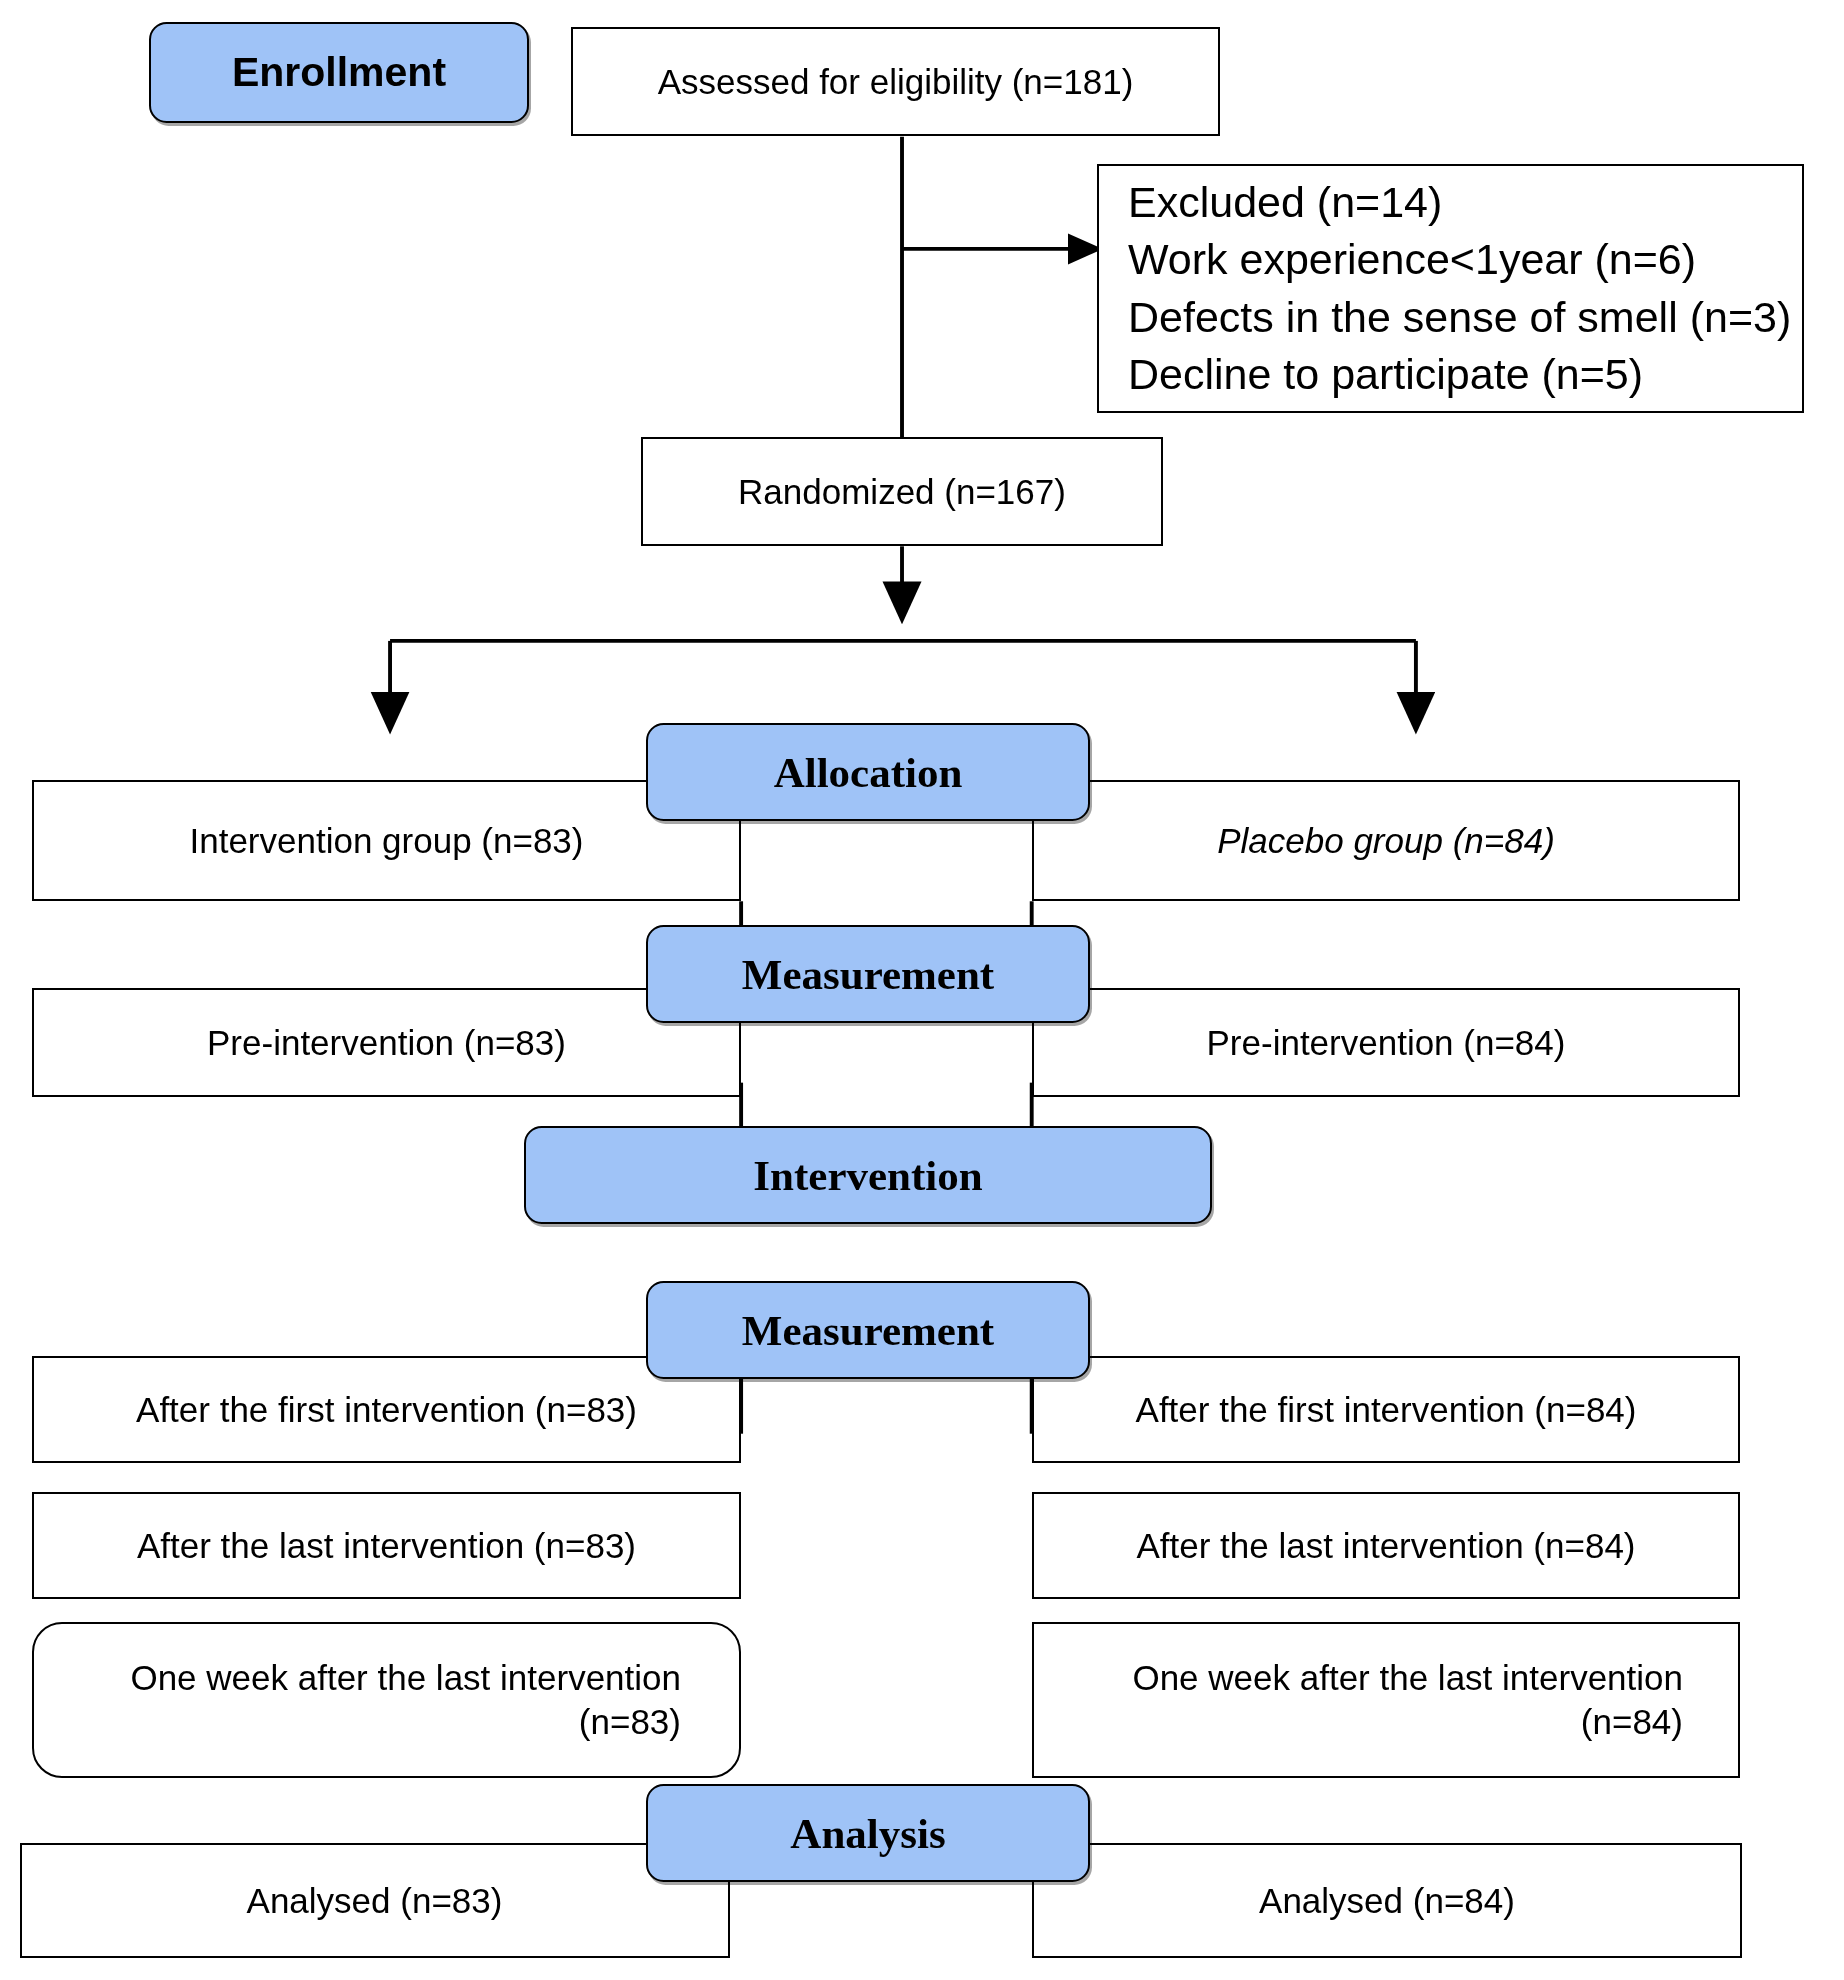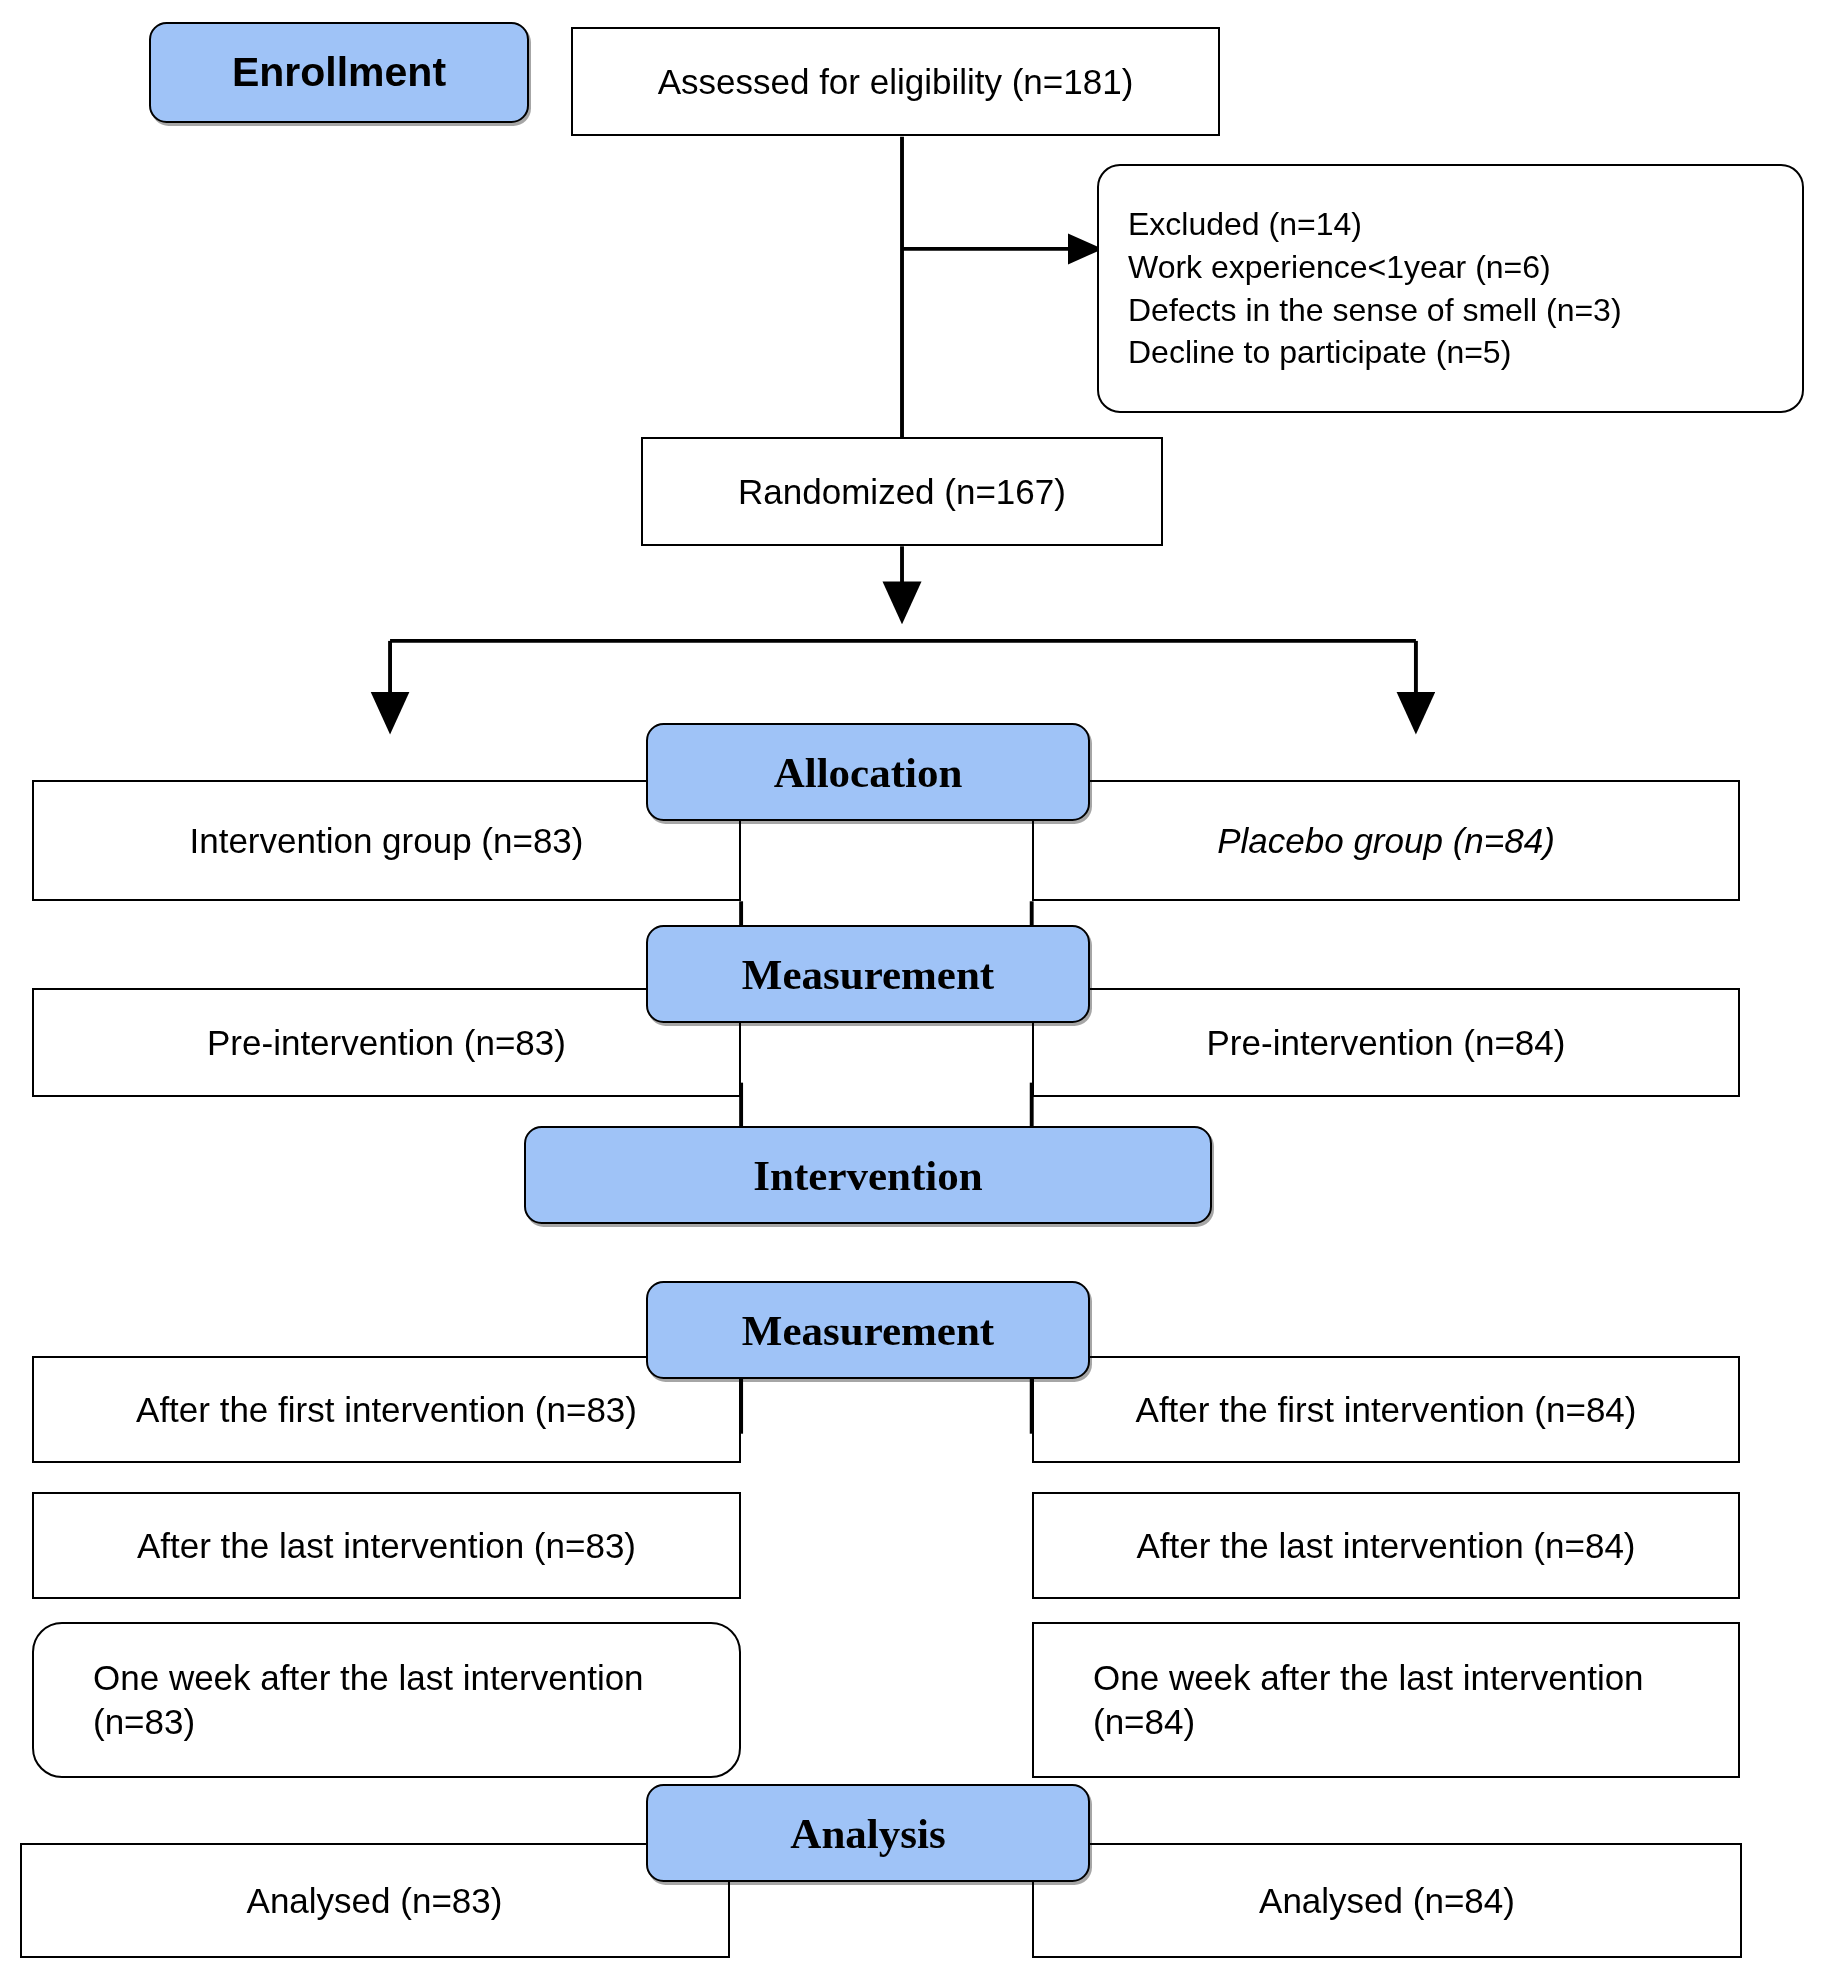--- a/index.html
+++ b/index.html
@@ -23,21 +23,21 @@
     top: 0;
     width: 1844px;
     height: 1981px;
   }
   .node {
     position: absolute;
     box-sizing: border-box;
     display: flex;
     align-items: center;
     justify-content: center;
-    text-align: left;
+    text-align: right;
   }
   .white-box {
     background: #ffffff;
     border: 2.9px solid #000000;
     font-size: 35px;
     color: #000000;
     font-family: "Liberation Sans", sans-serif;
     line-height: 1.25;
     padding: 3.9px 9.8px;
     z-index: 5;
@@ -57,24 +57,23 @@
     color: #000000;
     z-index: 20;
     box-shadow: 2px 2.9px 0px rgba(0,0,0,0.35);
   }
   .banner.enrollment {
     font-family: "Liberation Sans", sans-serif;
     font-weight: bold;
     font-size: 41px;
   }
   .excluded-list {
-    font-size: 32px;
+    font-size: 43px;
     line-height: 1.33;
     white-space: pre-line;
-    border-radius: 23px;
   }
 </style>
 </head>
 <body>
 
 <div id="diagram-root">
 
   <svg class="layer" viewBox="0 0 1891 2031" xmlns="http://www.w3.org/2000/svg">
     <defs>
       <marker id="arrowhead" markerWidth="9" markerHeight="9" refX="7.5" refY="4" orient="auto" markerUnits="strokeWidth">

